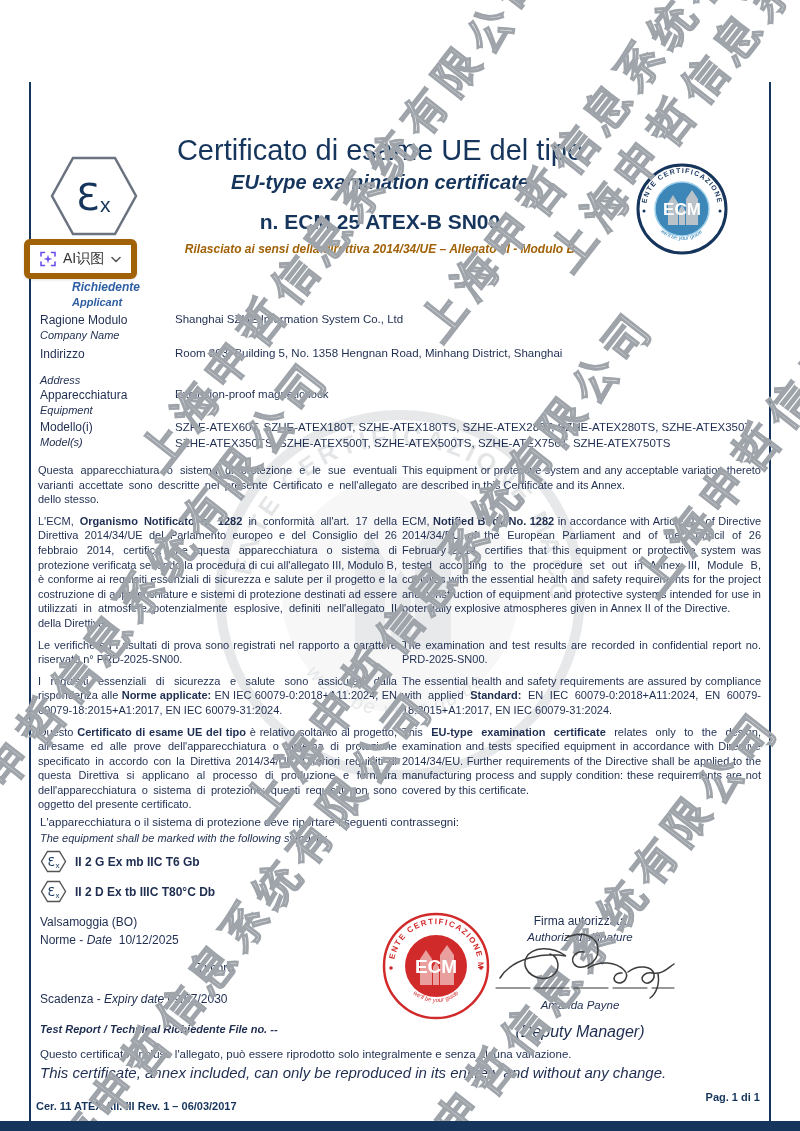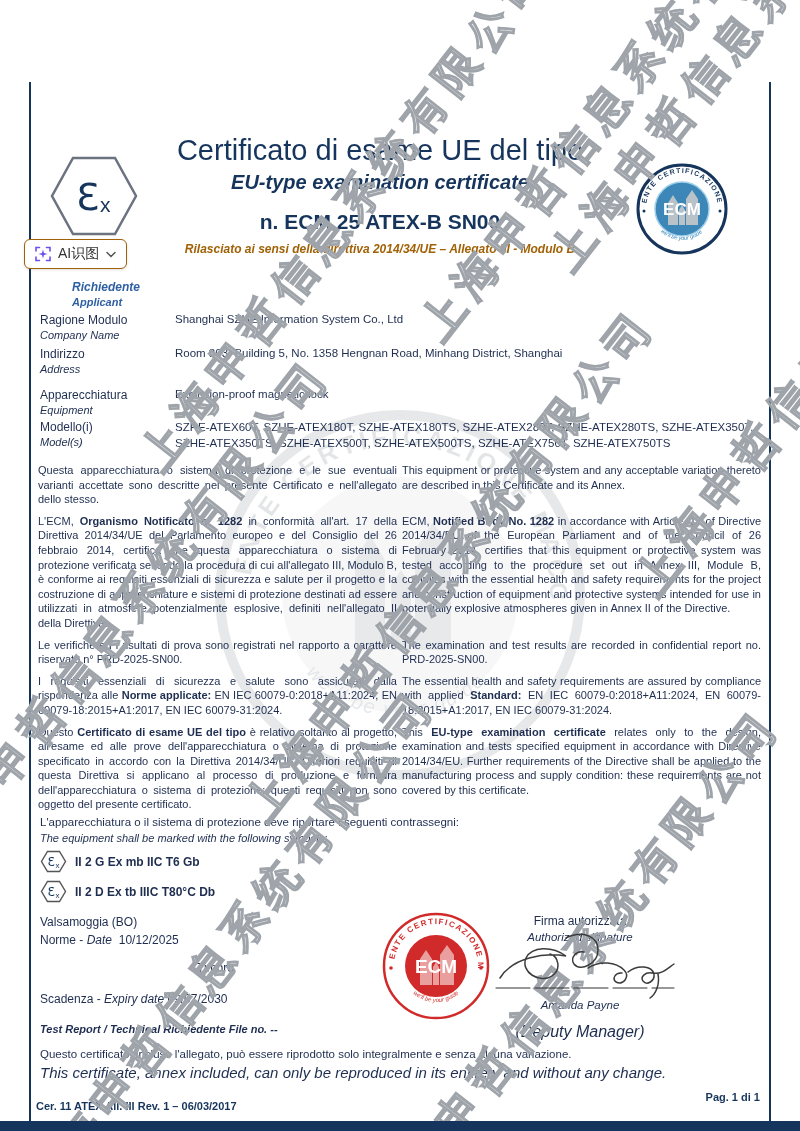--- a/index.html
+++ b/index.html
@@ -18,21 +18,21 @@
   .ex-hex-big{position:absolute;left:50px;top:156px;z-index:2;}
   .header-center{position:absolute;left:100px;top:134px;width:560px;text-align:center;z-index:2;}
   .title-it{font-size:29px;color:#16355c;}
   .title-en{font-size:20px;font-weight:bold;font-style:italic;color:#16355c;margin-top:4px;}
   .cert-no{font-size:21px;font-weight:bold;color:#16355c;margin-top:16px;}
   .issued-it{font-size:12px;font-weight:bold;color:#a16207;margin-top:8px;font-style:italic;}
   .issued-en{font-size:10.5px;font-weight:bold;font-style:italic;color:#16355c;margin-top:2px;}
   .ecm-logo{position:absolute;left:636px;top:163px;z-index:2;}
   
   .ai-btn{position:absolute;left:24px;top:239px;z-index:6;display:flex;align-items:center;gap:7px;
-          background:#fff;border:1px solid #a16207;border-radius:6px;padding:5px 10px;
+          background:#fff;border:6px solid #a16207;border-radius:6px;padding:5px 10px;
           box-shadow:0 1px 3px rgba(0,0,0,.12);cursor:pointer;}
   .ai-btn-label{font-size:14px;color:#333;}
   
   .lab{position:absolute;left:40px;font-size:12px;z-index:2;}
   .lab-i{font-style:italic;font-size:11px;}
   .sec-lab{color:#2e5fa3;font-weight:bold;font-style:italic;margin-left:32px;}
   .val{position:absolute;left:175px;font-size:11.5px;z-index:2;}
   
   .bodytext{position:absolute;left:38px;top:463px;width:731px;z-index:2;}
   .brow{display:flex;gap:5px;margin-bottom:7px;}
@@ -145,21 +145,21 @@
   </div>
 
   <div class="lab sec-lab" style="top:280px">Richiedente</div>
   <div class="lab sec-lab lab-i" style="top:296px">Applicant</div>
 
   <div class="lab" style="top:313px">Ragione Modulo</div>
   <div class="lab lab-i" style="top:329px">Company Name</div>
   <div class="val" style="top:313px">Shanghai SZHE Information System Co., Ltd</div>
 
   <div class="lab" style="top:347px">Indirizzo</div>
-  <div class="lab lab-i" style="top:363px">Address</div>
+  <div class="lab lab-i" style="top:374px">Address</div>
   <div class="val" style="top:347px">Room 803, Building 5, No. 1358 Hengnan Road, Minhang District, Shanghai</div>
 
   <div class="lab" style="top:388px">Apparecchiatura</div>
   <div class="lab lab-i" style="top:404px">Equipment</div>
   <div class="val" style="top:388px">Explosion-proof magnetic lock</div>
 
   <div class="lab" style="top:420px">Modello(i)</div>
   <div class="lab lab-i" style="top:436px">Model(s)</div>
   <div class="val" style="top:420px;width:594px;line-height:15.5px">SZHE-ATEX60T, SZHE-ATEX180T, SZHE-ATEX180TS, SZHE-ATEX280T, SZHE-ATEX280TS, SZHE-ATEX350T, SZHE-ATEX350TS, SZHE-ATEX500T, SZHE-ATEX500TS, SZHE-ATEX750T, SZHE-ATEX750TS</div>
 

